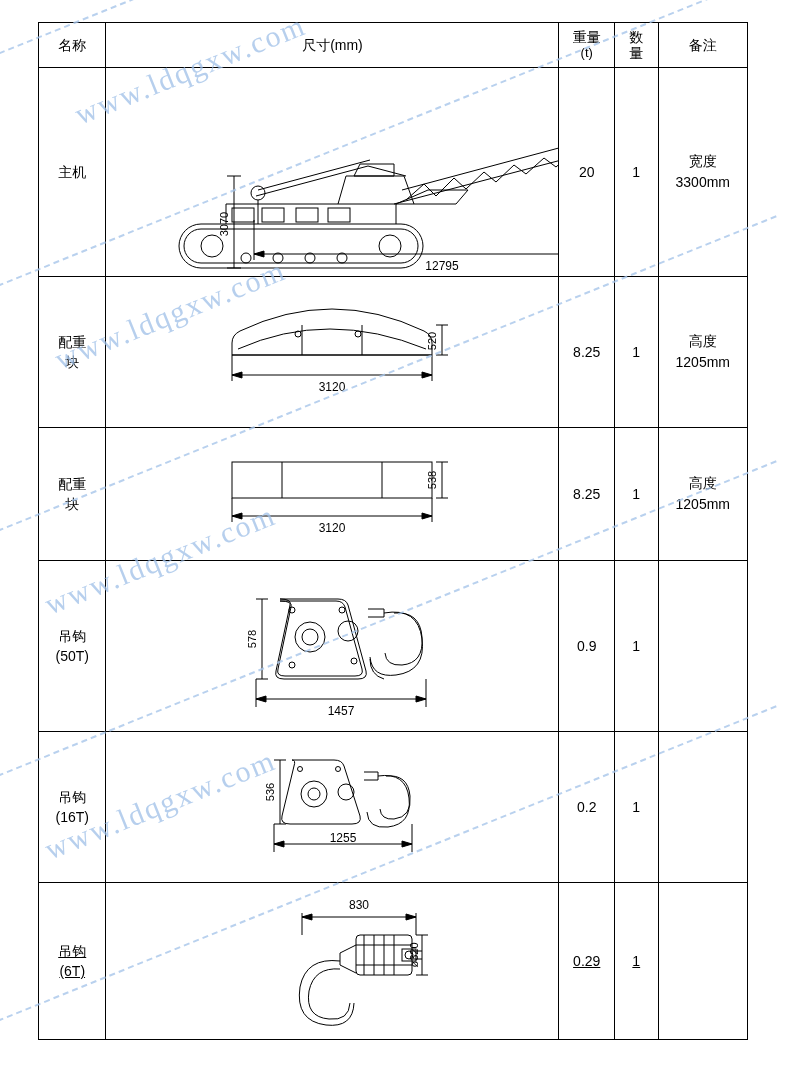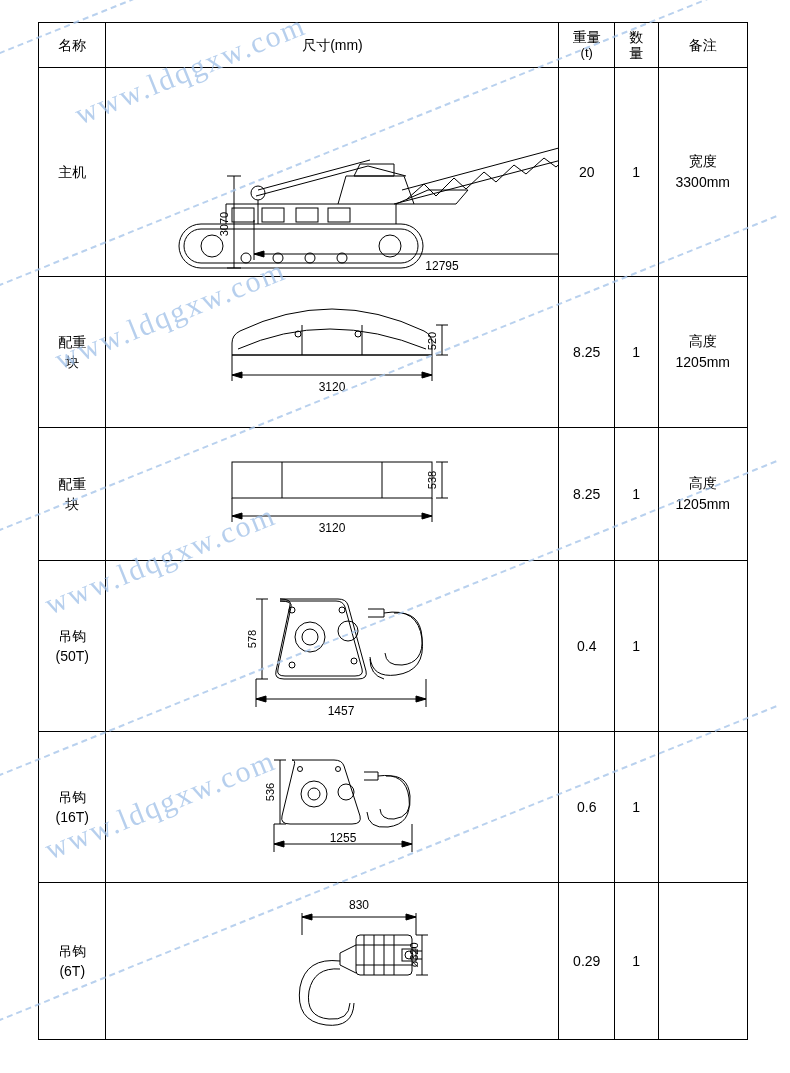--- a/index.html
+++ b/index.html
@@ -85,21 +85,21 @@
     margin: 0 auto;
   }
   .figure svg { display: block; }
 
   
   .r-main   td { height: 208px; }
   .r-cw1    td { height: 150px; }
   .r-cw2    td { height: 132px; }
   .r-hook50 td { height: 170px; }
   .r-hook16 td { height: 150px; }
-  .r-hook6  td { height: 156px; }
+  .r-hook6  td { height: 156px; text-decoration: underline; }
 </style>
 </head>
 <body>
 
 <div class="watermark-layer">
   <div class="wm-dash" style="left:-20px; top:60px; transform: rotate(-22deg);"></div>
   <div class="wm-text" style="left:70px; top:100px; transform: rotate(-22deg);">www.ldqgxw.com</div>
 
   <div class="wm-dash" style="left:-40px; top:300px; transform: rotate(-22deg);"></div>
   <div class="wm-text" style="left:50px; top:345px; transform: rotate(-22deg);">www.ldqgxw.com</div>
@@ -316,21 +316,21 @@
               <g stroke="#000" stroke-width="1" fill="none">
                 <path d="M150 114 v28 M320 114 v28"></path>
                 <path d="M150 134 h170"></path>
                 <path d="M150 134 l10 -3 v6 z" fill="#000"></path>
                 <path d="M320 134 l-10 -3 v6 z" fill="#000"></path>
               </g>
               <text x="235" y="150" font-size="12" text-anchor="middle" fill="#000">1457</text>
             </svg>
           </div>
         </td>
-        <td class="num-cell">0.4</td>
+        <td class="num-cell">0.9</td>
         <td class="num-cell">1</td>
         <td class="remark-cell">
           <div></div>
           <div></div>
         </td>
       </tr>
 
       <tr class="r-hook16">
         <td class="name-cell">
           <div>吊钩</div>
@@ -361,21 +361,21 @@
               <g stroke="#000" stroke-width="1" fill="none">
                 <path d="M168 88 v28 M306 88 v28"></path>
                 <path d="M168 108 h138"></path>
                 <path d="M168 108 l10 -3 v6 z" fill="#000"></path>
                 <path d="M306 108 l-10 -3 v6 z" fill="#000"></path>
               </g>
               <text x="237" y="106" font-size="12" text-anchor="middle" fill="#000">1255</text>
             </svg>
           </div>
         </td>
-        <td class="num-cell">0.6</td>
+        <td class="num-cell">0.2</td>
         <td class="num-cell">1</td>
         <td class="remark-cell">
           <div></div>
           <div></div>
         </td>
       </tr>
 
       <tr class="r-hook6">
         <td class="name-cell">
           <div>吊钩</div>

